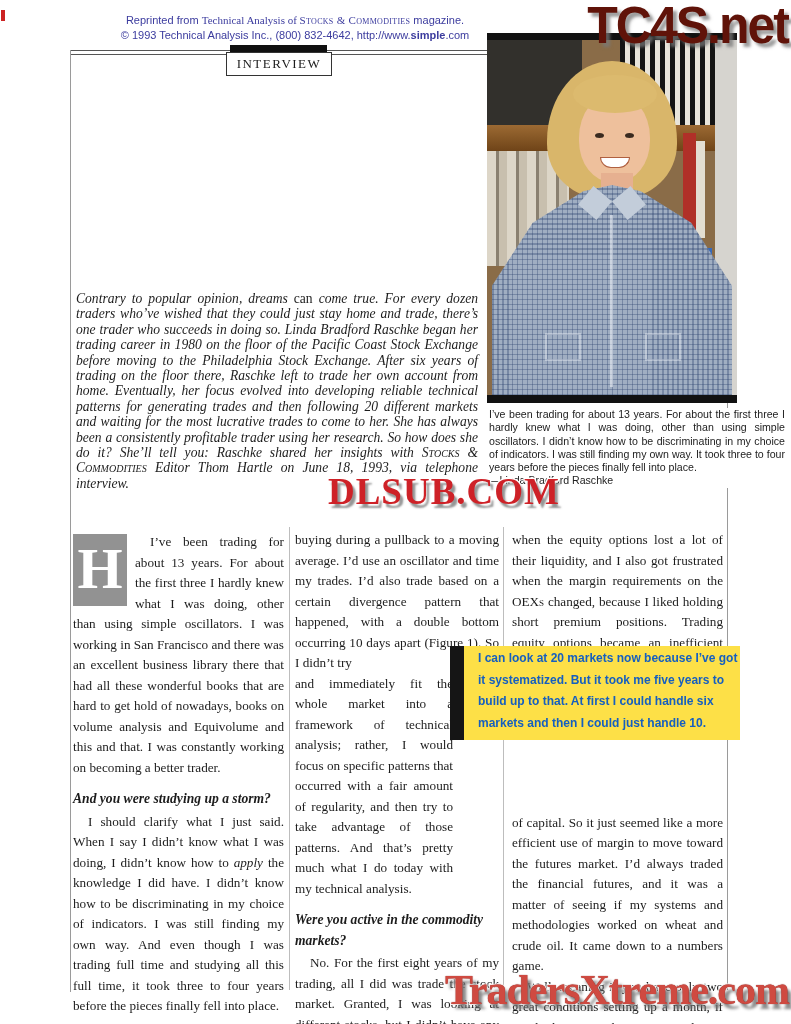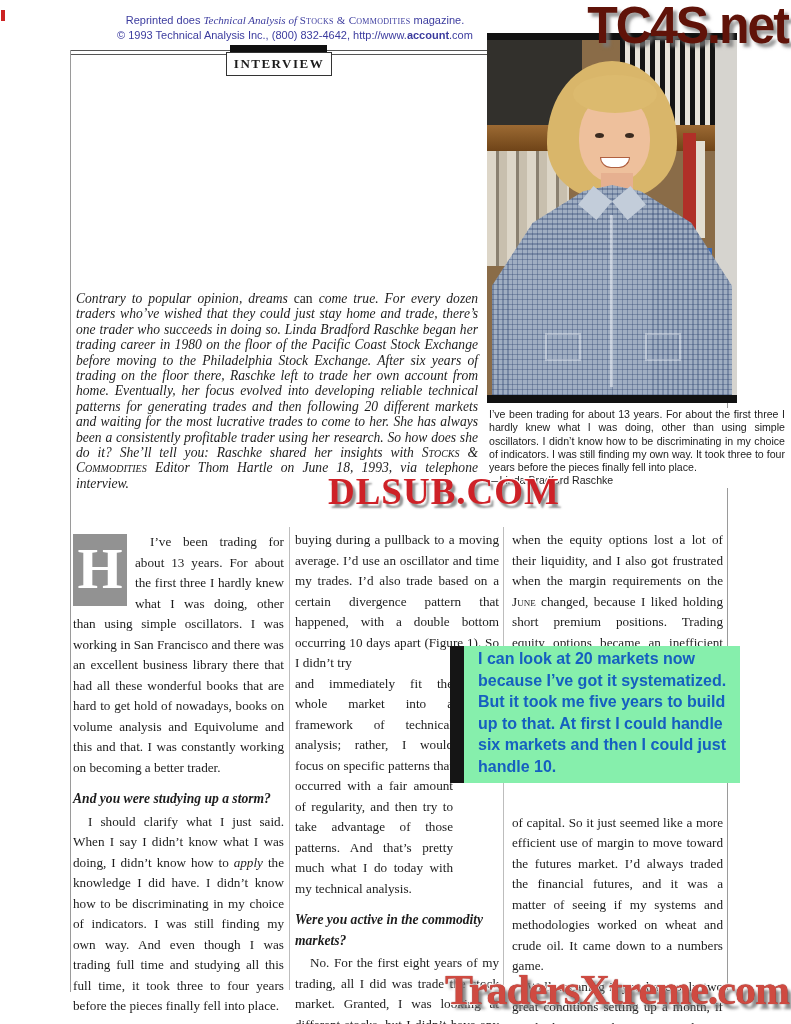--- a/index.html
+++ b/index.html
@@ -4,36 +4,36 @@
 <style>
   html,body{margin:0;padding:0;background:#e8e8e8;}
   #page{position:relative;width:791px;height:1024px;background:#ffffff;overflow:hidden;
         font-family:"Liberation Serif",serif;color:#1c1c1c;margin:0 auto;}
 
   
   .red-tick{position:absolute;left:1px;top:10px;width:4px;height:11px;background:#cc2222;}
   .header{position:absolute;left:88px;top:13px;width:414px;text-align:center;
           font-family:"Liberation Sans",sans-serif;font-size:11px;line-height:15px;
           color:var(--header-purple);}
-  .header .it{font-family:"Liberation Serif",serif;font-style:italic;}
+  .header .it{font-family:"Liberation Serif",serif;}
   .header .sc{font-family:"Liberation Serif",serif;font-variant:small-caps;letter-spacing:.3px;}
   .header .b{font-weight:bold;}
 
   
   .rule-top{position:absolute;left:70px;top:50px;width:657px;height:3px;
             border-top:1px solid #555;border-bottom:1px solid #555;}
   .frame-left{position:absolute;left:70px;top:50px;width:1px;height:942px;background:#9a9a9a;}
   .frame-right{position:absolute;left:727px;top:53px;width:1px;height:937px;background:#9a9a9a;}
   .colrule{position:absolute;top:527px;width:1px;height:463px;background:#bdbdbd;}
   .colrule.c1{left:289px;} .colrule.c2{left:503px;}
 
   .interview-tab{position:absolute;left:230px;top:45px;width:97px;height:10px;background:#101010;}
   .interview-box{position:absolute;left:226px;top:52px;width:104px;height:22px;background:#fff;
                  border:1px solid #333;display:flex;align-items:center;justify-content:center;
-                 font-weight:bold;font-size:13px;letter-spacing:1.5px;z-index:2;}
+                 font-weight:normal;font-size:13px;letter-spacing:1.5px;z-index:2;}
 
   
   .title{position:absolute;left:80px;top:98px;width:396px;margin:0;text-align:center;
          font-size:41px;line-height:1.17;font-weight:bold;color:var(--title-blue);
          letter-spacing:-.5px;}
   .intro{position:absolute;left:76px;top:291px;width:402px;font-style:italic;
          font-size:13.6px;line-height:15.4px;text-align:justify;}
   .intro .roman{font-style:normal;margin-top:36px;}
   .intro .sc{font-variant:small-caps;}
 
@@ -106,35 +106,35 @@
   .a{margin:0;text-align:justify;text-indent:15px;}
   .a.noind{text-indent:0;}
   .dropcap{float:left;width:54px;height:72px;margin:4px 8px 2px 0;background:#929292;
            color:#fff;font-style:normal;font-weight:bold;font-size:58px;line-height:70px;
            text-align:center;}
   .narrow{width:158px;}
   .gap-spacer{height:139px;}
   .scaps{font-variant:small-caps;}
 
   
-  .pullquote{position:absolute;left:450px;top:646px;width:262px;z-index:5;background:#86efac;
+  .pullquote{position:absolute;left:450px;top:646px;width:262px;z-index:5;background:#fde047;
              border-left:14px solid #151515;padding:2px 0 6px 14px;
              font-family:"Liberation Sans",sans-serif;font-weight:bold;
-             font-size:16px;line-height:21.5px;color:var(--pullquote-blue);}
+             font-size:12px;line-height:21.5px;color:var(--pullquote-blue);}
 </style>
 </head>
 <body>
 
 <div id="page">
 
   <div class="red-tick"></div>
 
   <div class="header">
-    <div><span>Reprinted does </span><span class="it">Technical Analysis of </span><span class="sc">Stocks &amp; Commodities</span><span> magazine.</span></div>
-    <div><span>© 1993 Technical Analysis Inc., (800) 832-4642, http://www.</span><span class="b">account</span><span>.com</span></div>
+    <div><span>Reprinted from </span><span class="it">Technical Analysis of </span><span class="sc">Stocks &amp; Commodities</span><span> magazine.</span></div>
+    <div><span>© 1993 Technical Analysis Inc., (800) 832-4642, http://www.</span><span class="b">simple</span><span>.com</span></div>
   </div>
 
   <div class="wm-tc4s">TC4S.net</div>
 
   <div class="rule-top"></div>
   <div class="frame-left"></div>
   <div class="frame-right"></div>
   <div class="colrule c1"></div>
   <div class="colrule c2"></div>
 
@@ -192,21 +192,21 @@
     <p class="a noind">buying during a pullback to a moving average. I’d use an oscillator and time my trades. I’d also trade based on a certain divergence pattern that happened, with a double bottom occurring 10 days apart (Figure 1). So I didn’t try</p>
     <div class="narrow">
       <p class="a noind">and immediately fit the whole market into a framework of technical analysis; rather, I would focus on specific patterns that occurred with a fair amount of regularity, and then try to take advantage of those patterns. And that’s pretty much what I do today with my technical analysis.</p>
     </div>
     <p class="q">Were you active in the commodity markets?</p>
     <p class="a">No. For the first eight years of my trading, all I did was trade the stock market. Granted, I was looking at different stocks, but I didn’t have any familiarity with trading commodities.</p>
 
   </div>
 
   <div class="col col3">
-    <p class="a noind"><span>when the equity options lost a lot of their liquidity, and I also got frustrated when the margin requirements on the </span><span class="scaps">June</span><span> changed, because I liked holding short premium positions. Trading equity options became an inefficient use</span></p>
+    <p class="a noind"><span>when the equity options lost a lot of their liquidity, and I also got frustrated when the margin requirements on the </span><span class="scaps">OEXs</span><span> changed, because I liked holding short premium positions. Trading equity options became an inefficient use</span></p>
     <div class="gap-spacer"></div>
     <p class="a noind">of capital. So it just seemed like a more efficient use of margin to move toward the futures market. I’d always traded the financial futures, and it was a matter of seeing if my systems and methodologies worked on wheat and crude oil. It came down to a numbers game.</p>
     <p class="a">Well, meaning if you have only two great conditions setting up a month, if you look at 20 markets as opposed to</p>
   </div>
 
   <div class="pullquote">I can look at 20 markets now because I’ve got it systematized. But it took me five years to build up to that. At first I could handle six markets and then I could just handle 10.</div>
 
   <div class="wm-xtreme">TradersXtreme.com</div>
 
 </div>

